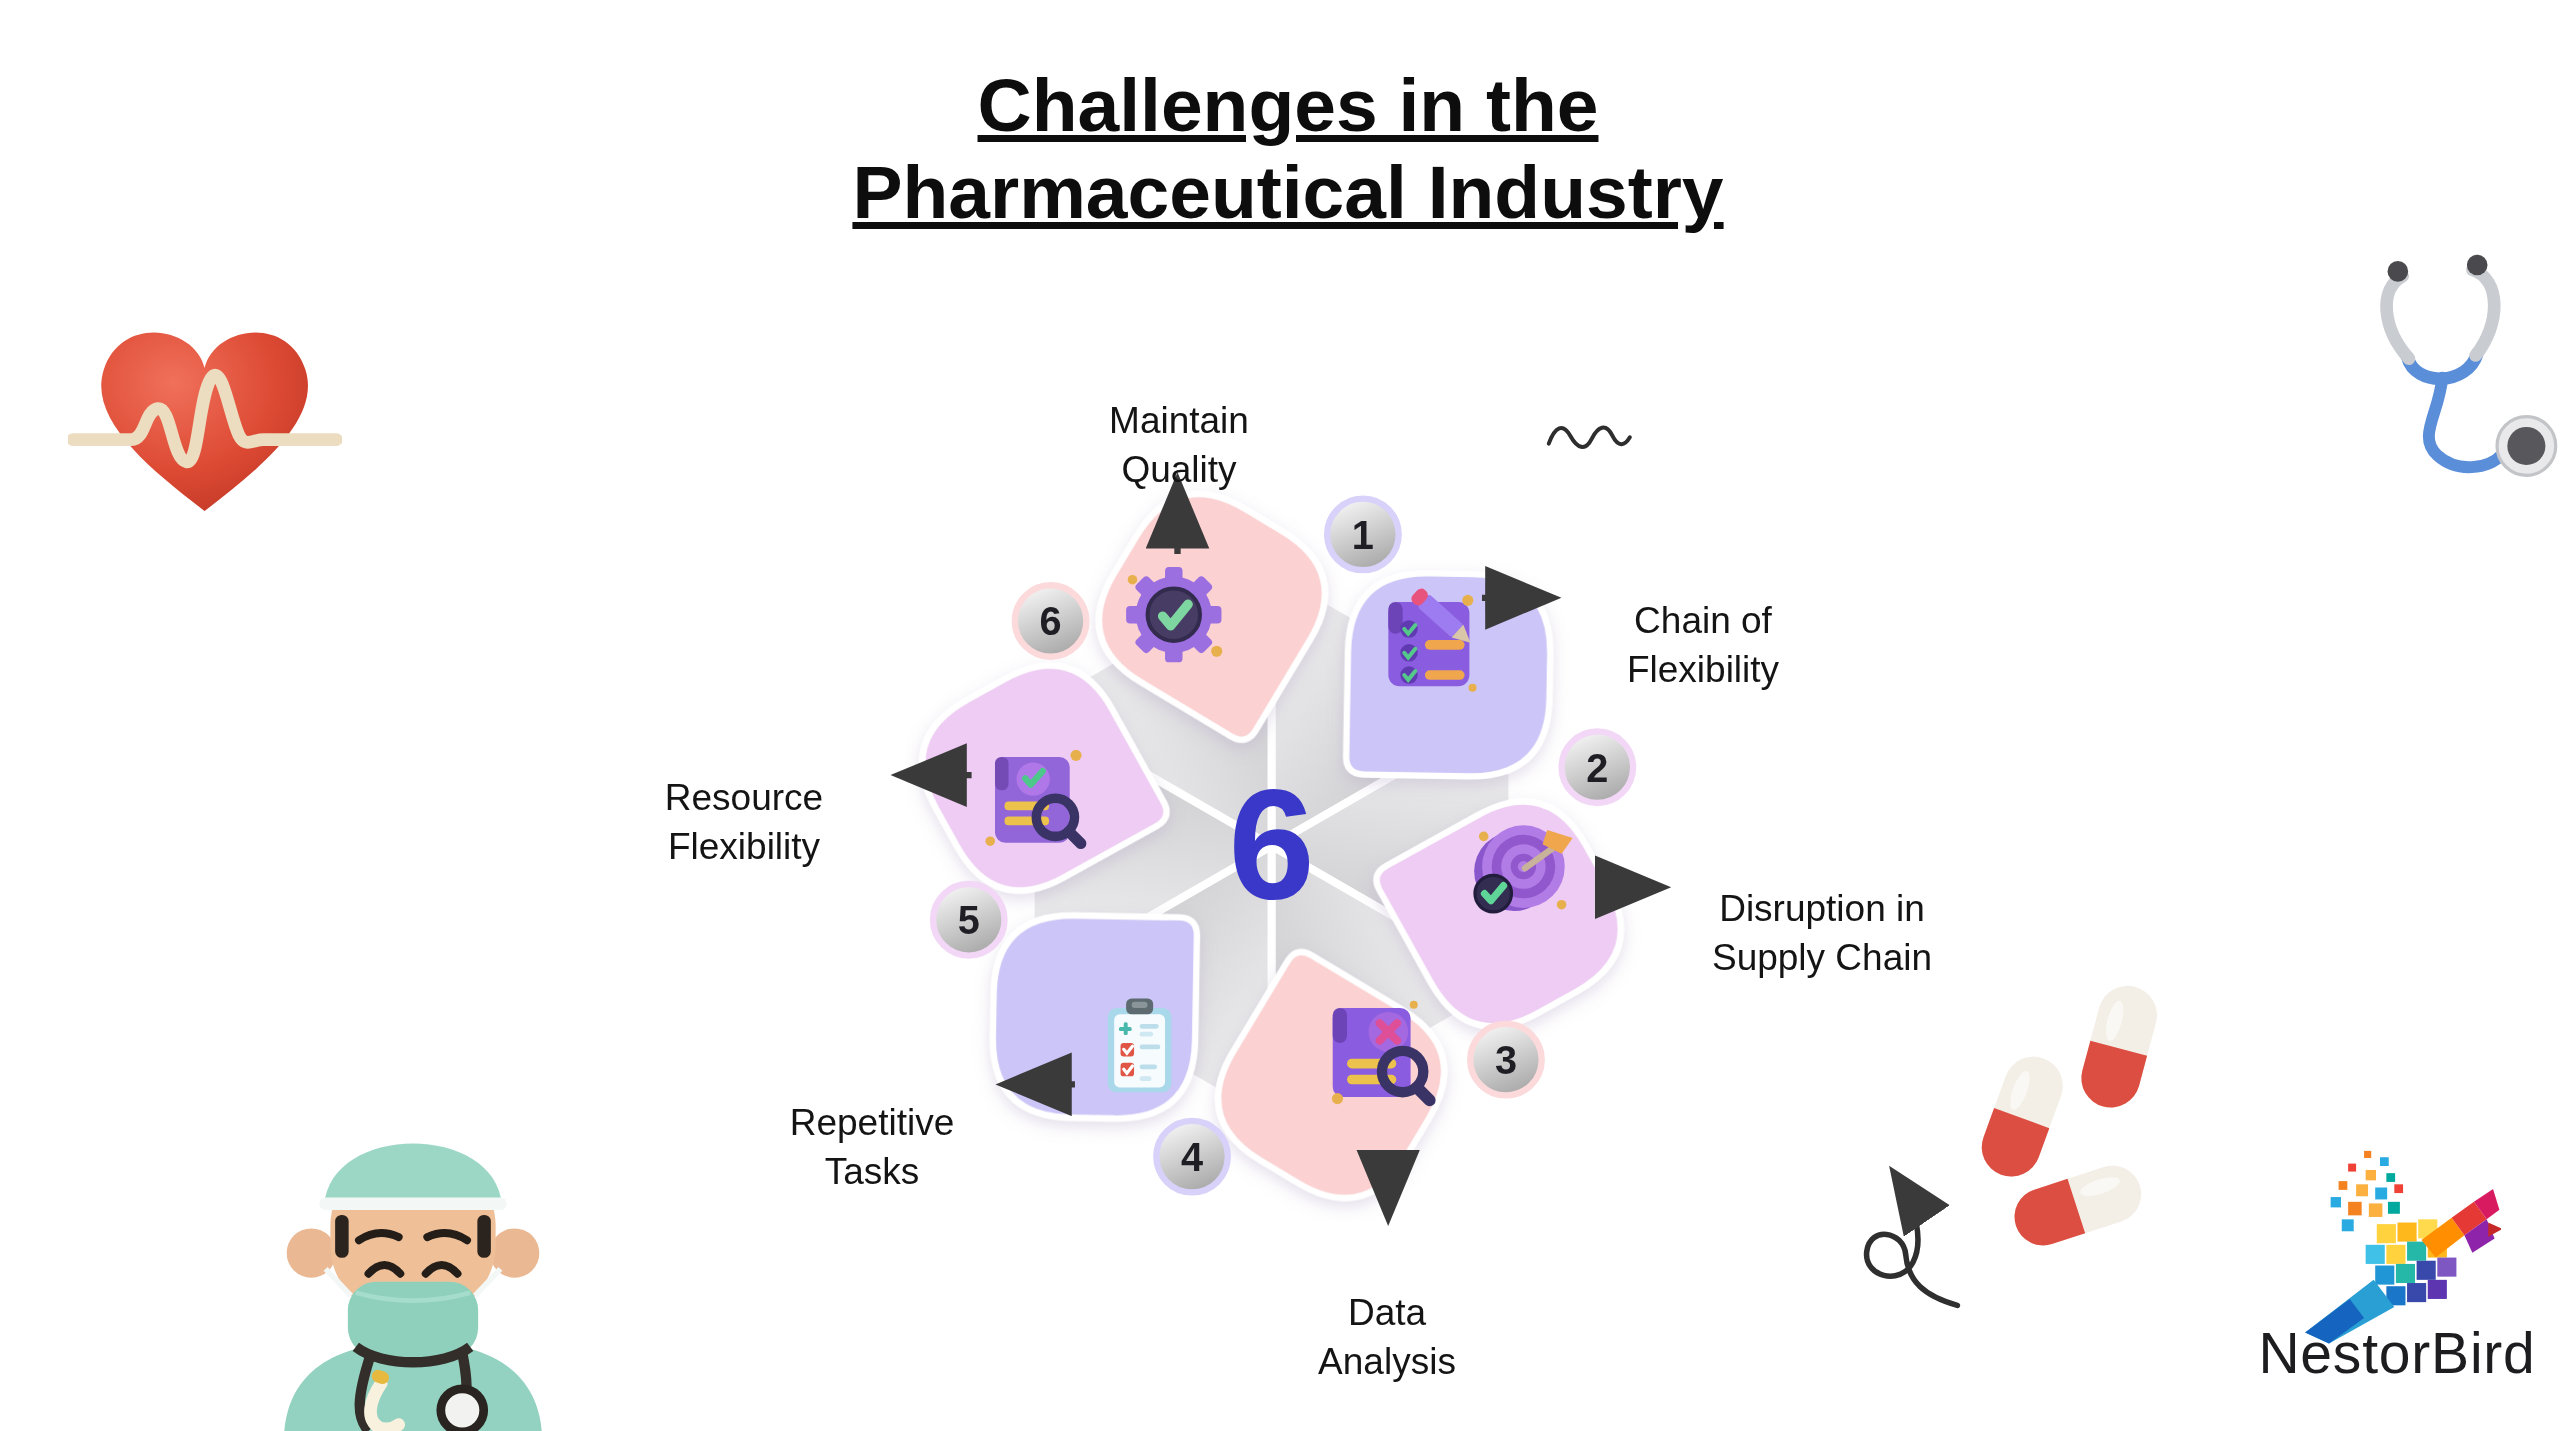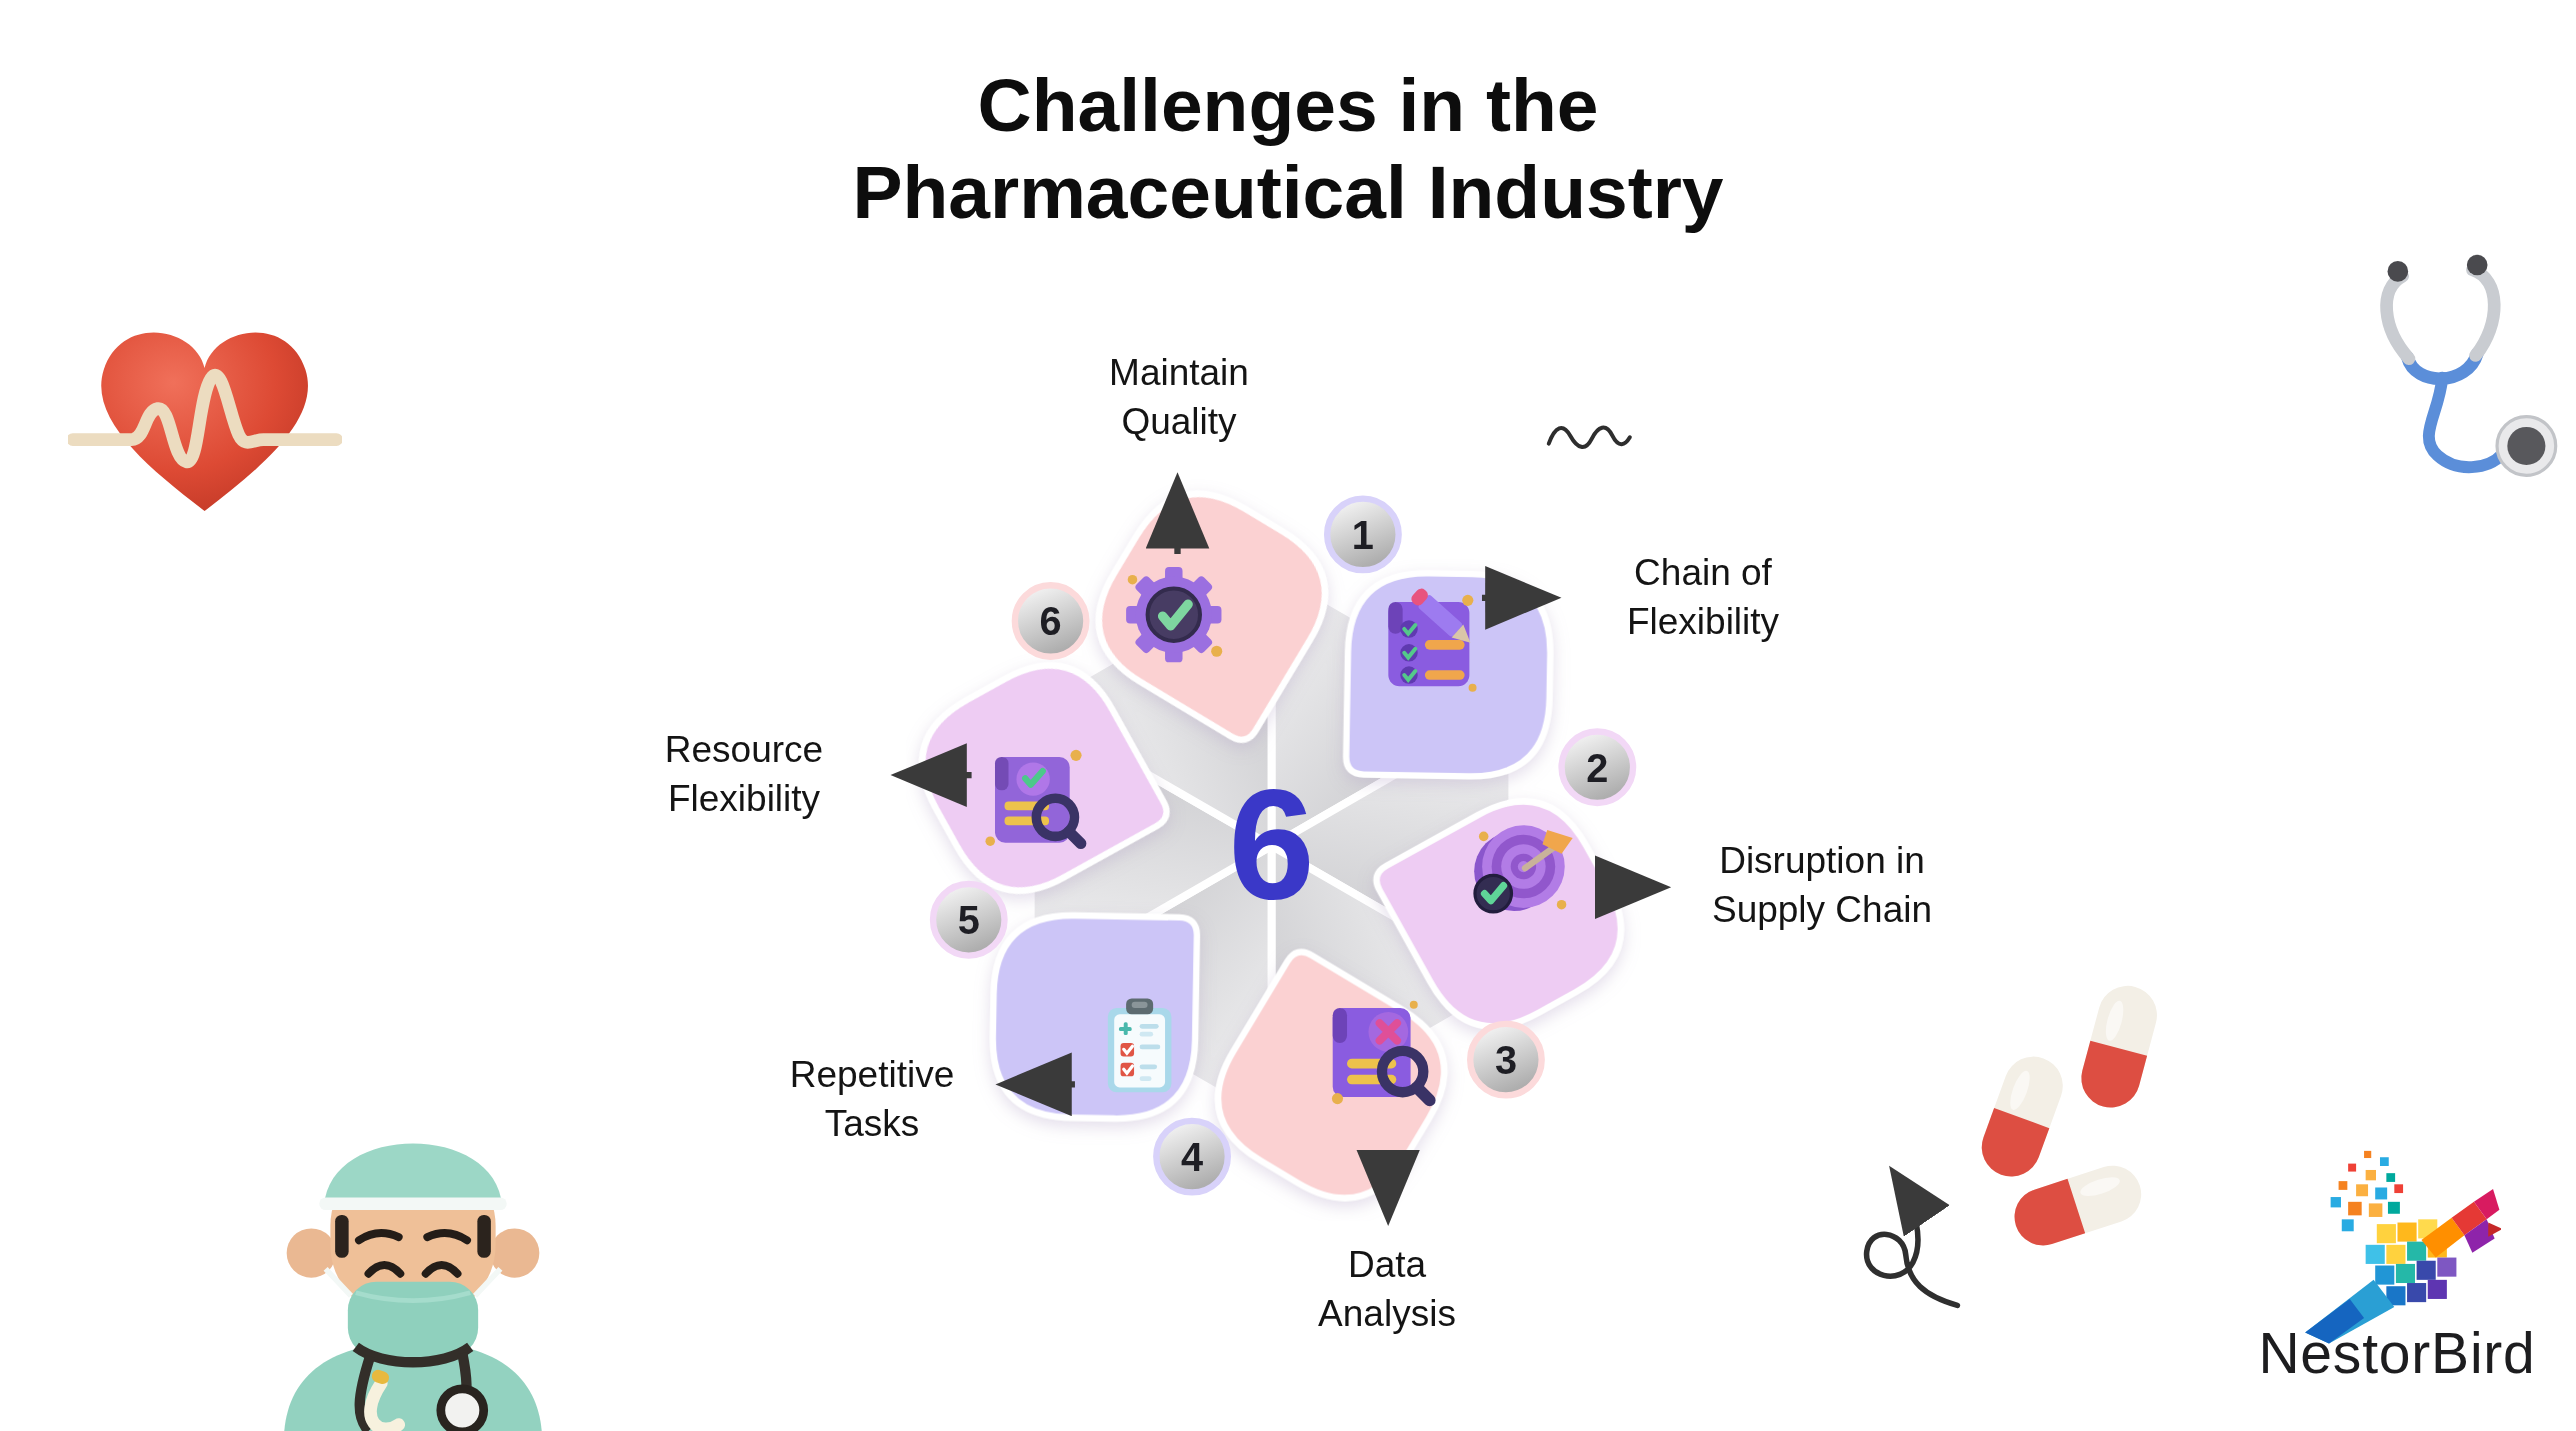--- a/index.html
+++ b/index.html
@@ -3,26 +3,26 @@
 <meta charset="utf-8">
 <style>
   html,body{margin:0;padding:0;}
   body{
     width:2576px;height:1431px;position:relative;overflow:hidden;
     background:#ffffff;font-family:"Liberation Sans",sans-serif;
   }
   .page-title{
     position:absolute;left:0;top:62px;width:2576px;
     text-align:center;font-size:75px;font-weight:800;line-height:1.16;
-    color:#0d0d0d;white-space:pre-line;letter-spacing:0px;
+    color:#0d0d0d;white-space:pre-line;letter-spacing:0px;text-decoration:underline;
   }
   .challenge-label{
     position:absolute;transform:translate(-50%,-50%);
     text-align:center;font-size:37px;line-height:1.32;font-weight:500;
-    color:#141414;white-space:pre-line;
+    color:#141414;white-space:pre-line;margin-top:48px;
   }
   .brand-wordmark{
     position:absolute;left:2397px;top:1353px;transform:translate(-50%,-50%);
     font-size:57px;color:#1d1d1f;font-weight:400;letter-spacing:0.8px;
   }
   svg{position:absolute;display:block;}
   .dashed{stroke:#3a3a3a;stroke-width:8;stroke-dasharray:24 16;fill:none;}
 </style>
 </head>
 <body>

